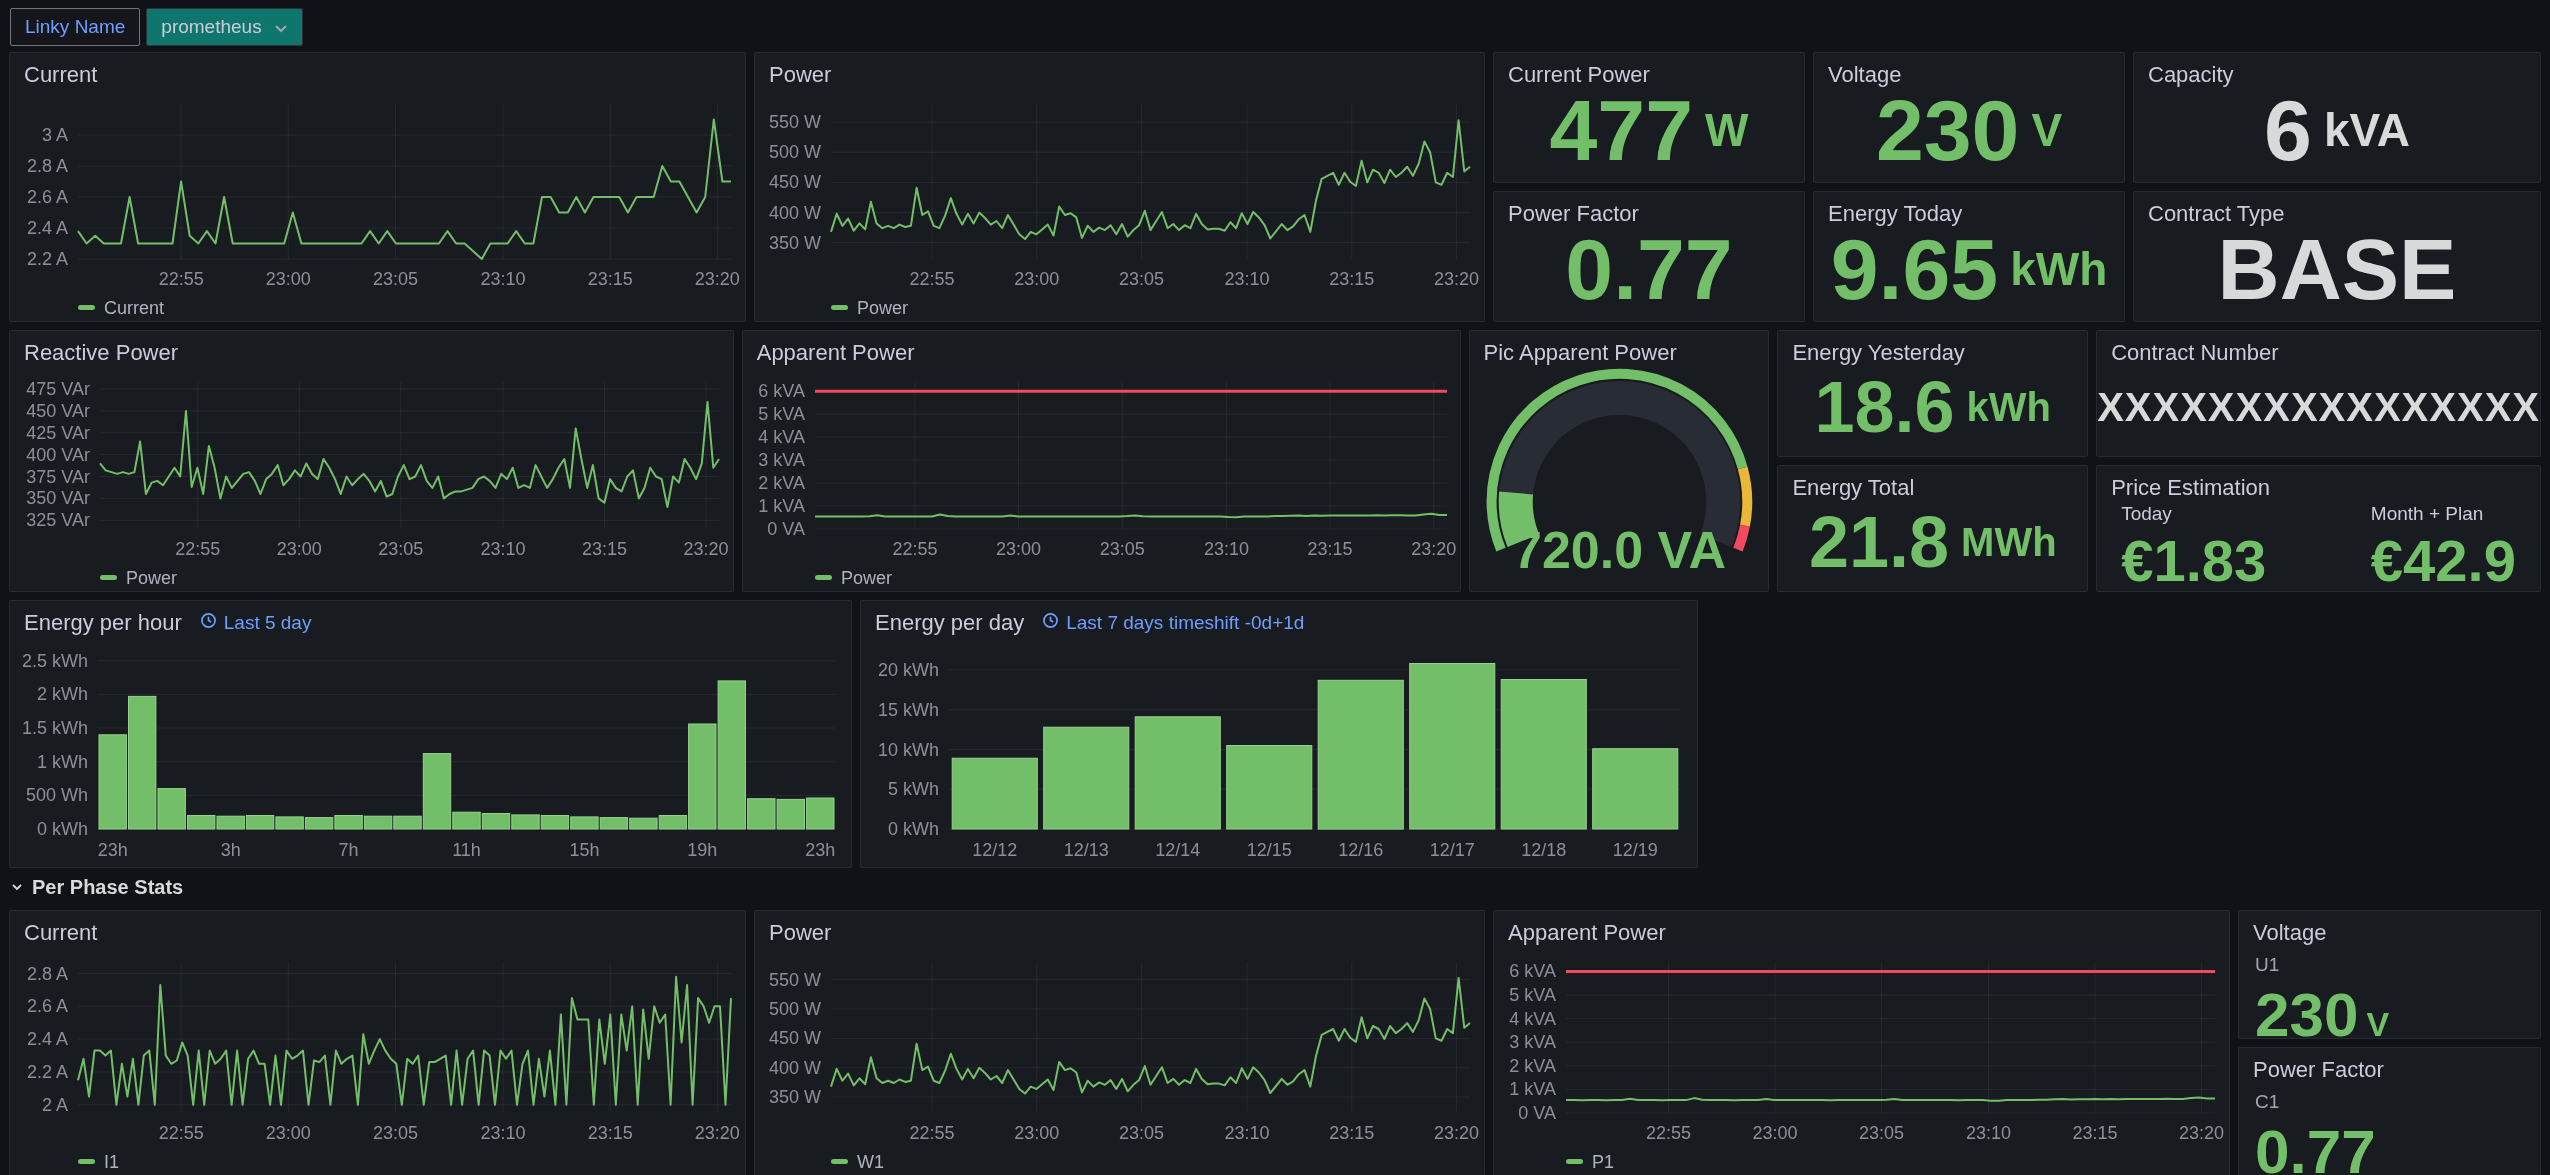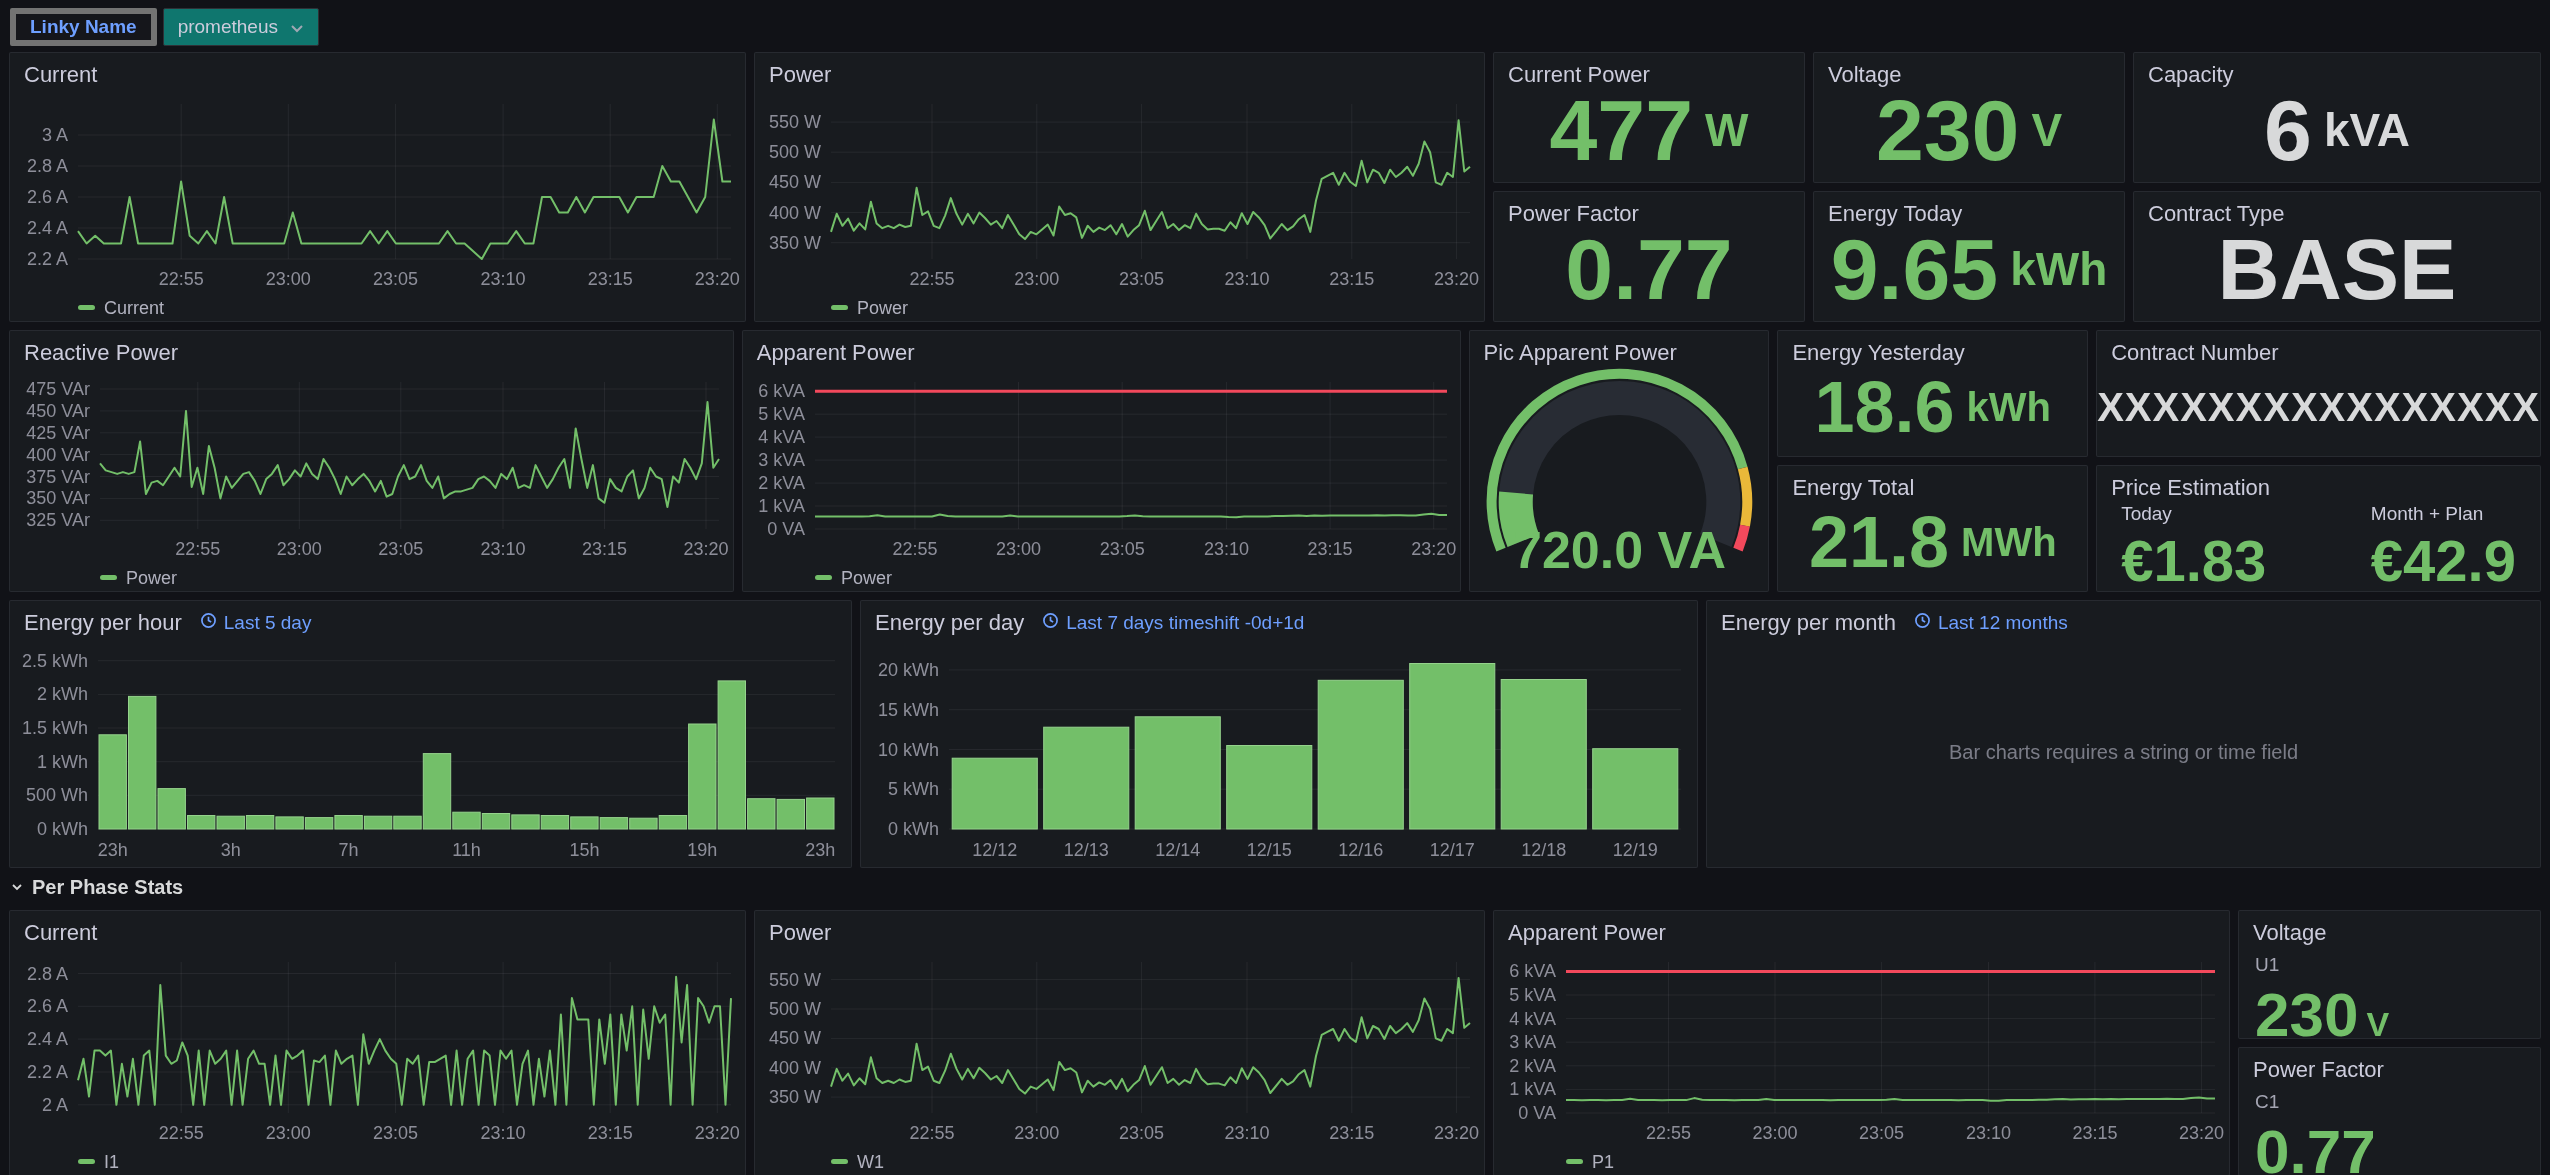--- a/index.html
+++ b/index.html
@@ -2,21 +2,21 @@
 <html><head>
 <meta charset="utf-8">
 <style>
   html,body{margin:0;padding:0;}
   body{
     width:2550px;height:1175px;background:#111217;
     font-family:"Liberation Sans",sans-serif;overflow:hidden;color:#ccccdc;
   }
   .topbar{display:flex;align-items:center;gap:6px;padding:8px 10px 6px 10px;height:38px;}
   .var-label{height:38px;box-sizing:border-box;display:flex;align-items:center;padding:0 14px;
-    border:6px solid #737373;border-radius:2px;color:#6e9fff;font-size:19px;font-weight:bold;background:#15161b;}
+    border:1px solid #737373;border-radius:2px;color:#6e9fff;font-size:19px;font-weight:normal;background:#15161b;}
   .var-select{height:38px;box-sizing:border-box;display:flex;align-items:center;gap:12px;padding:0 14px;
     border:1px solid #2e3036;border-radius:2px;color:#ccccdc;font-size:19px;background:#0f766e;cursor:pointer;}
   .row{display:flex;gap:8px;padding:0 9px;margin-bottom:8px;}
   .rowA{height:270px;} .rowB{height:262px;} .rowC{height:268px;} .rowE{height:266px;}
   .panel{background:#181b1f;border:1px solid rgba(204,204,220,0.09);border-radius:2px;
     display:flex;flex-direction:column;box-sizing:border-box;min-width:0;min-height:0;}
   .ptitle{display:flex;align-items:center;gap:18px;padding:9px 14px 2px;font-size:22px;color:#ccccdc;
     font-weight:500;white-space:nowrap;flex:0 0 auto;}
   .time-link{display:flex;align-items:center;gap:7px;color:#6e9fff;font-size:19px;cursor:pointer;}
   .chart{flex:1 1 auto;min-height:0;}
@@ -417,37 +417,20 @@
             <text x="133.8" y="218" text-anchor="middle">12/12</text>
             <text x="225.3" y="218" text-anchor="middle">12/13</text>
             <text x="316.8" y="218" text-anchor="middle">12/14</text>
             <text x="408.3" y="218" text-anchor="middle">12/15</text>
             <text x="499.8" y="218" text-anchor="middle">12/16</text>
             <text x="591.3" y="218" text-anchor="middle">12/17</text>
             <text x="682.8" y="218" text-anchor="middle">12/18</text>
             <text x="774.3" y="218" text-anchor="middle">12/19</text>
           </svg></div>
     </div>
-    <div class="panel" style="flex:1">
-      <div class="ptitle">
-        <span>Energy per month</span>
-        <span class="time-link">
-          <span>
-            <svg width="17" height="17" viewBox="0 0 16 16">
-                <circle cx="8" cy="8" r="6.2" fill="none" stroke="#6e9fff" stroke-width="1.6"></circle>
-                <path d="M8 4.5 L8 8 L10.5 9.5" fill="none" stroke="#6e9fff" stroke-width="1.6"></path>
-              </svg>
-          </span>
-          <span>Last 12 months</span>
-        </span>
-      </div>
-      <div class="month-body">
-        <span class="month-msg">Bar charts requires a string or time field</span>
-      </div>
-    </div>
   </div>
 
   <div class="row-header">
     <span>
       <svg width="14" height="14" viewBox="0 0 14 14">
           <polyline points="3,5 7,9 11,5" fill="none" stroke="#d8d9da" stroke-width="1.8"></polyline>
         </svg>
     </span>
     <span>Per Phase Stats</span>
   </div>

